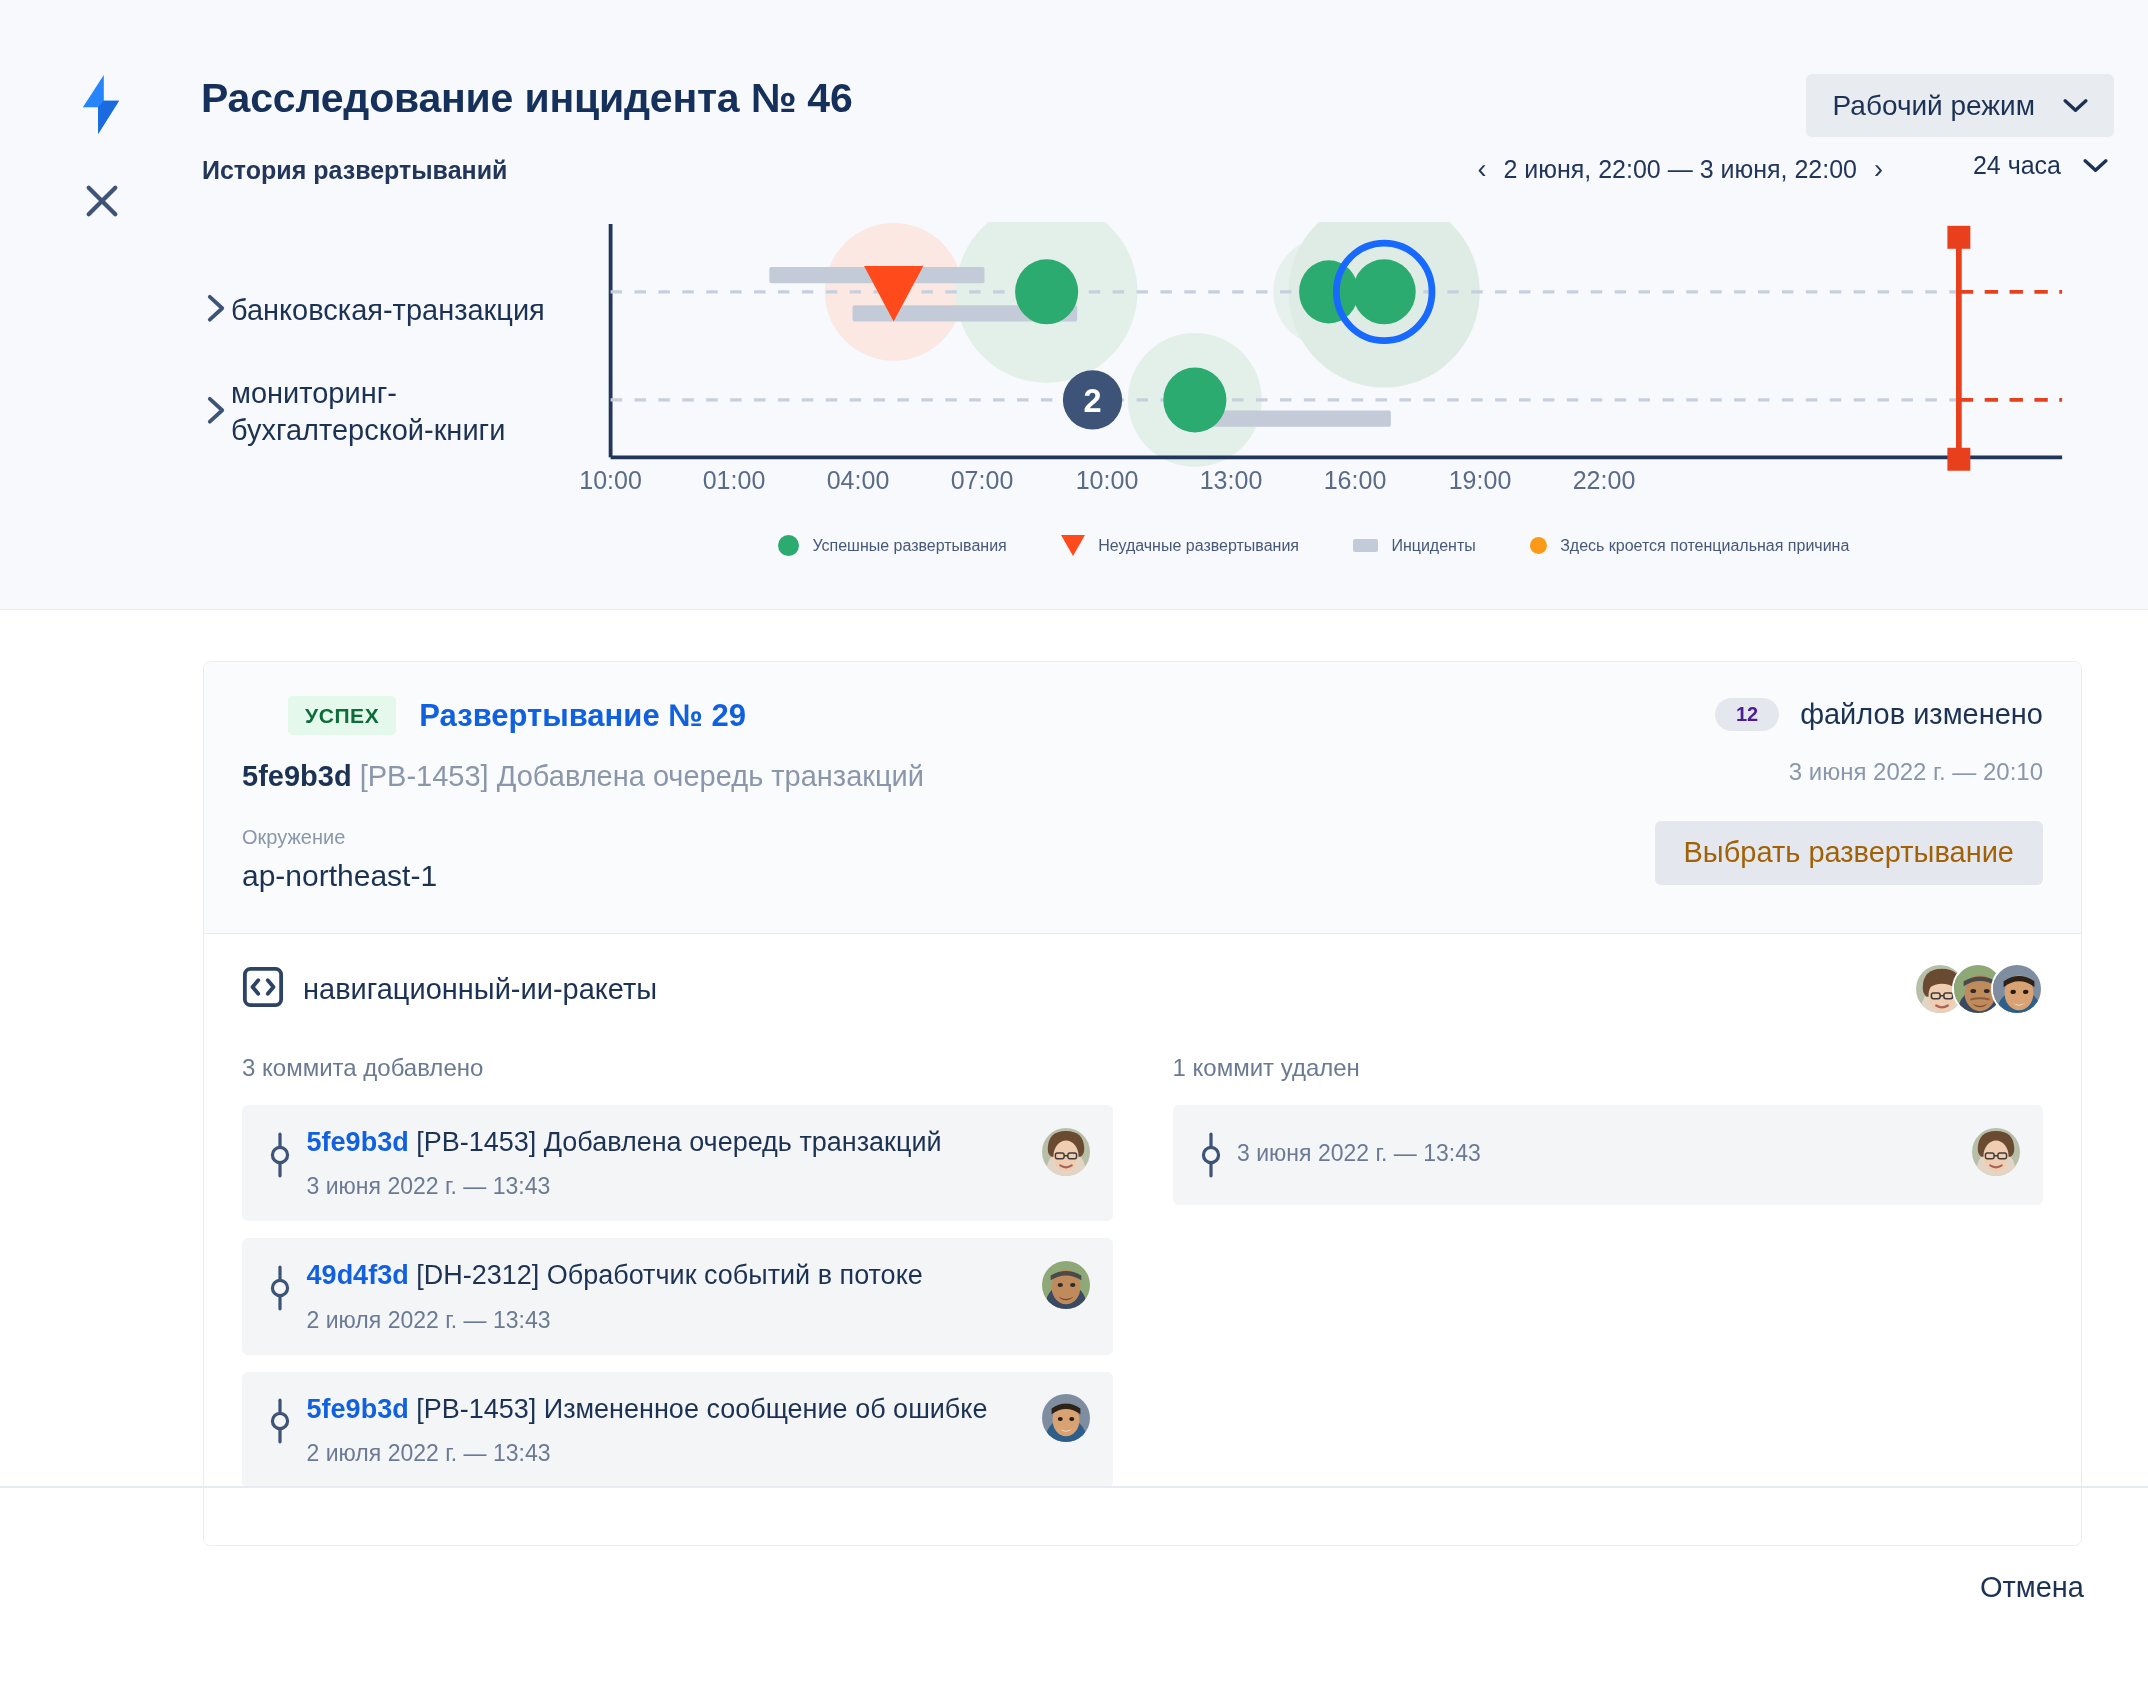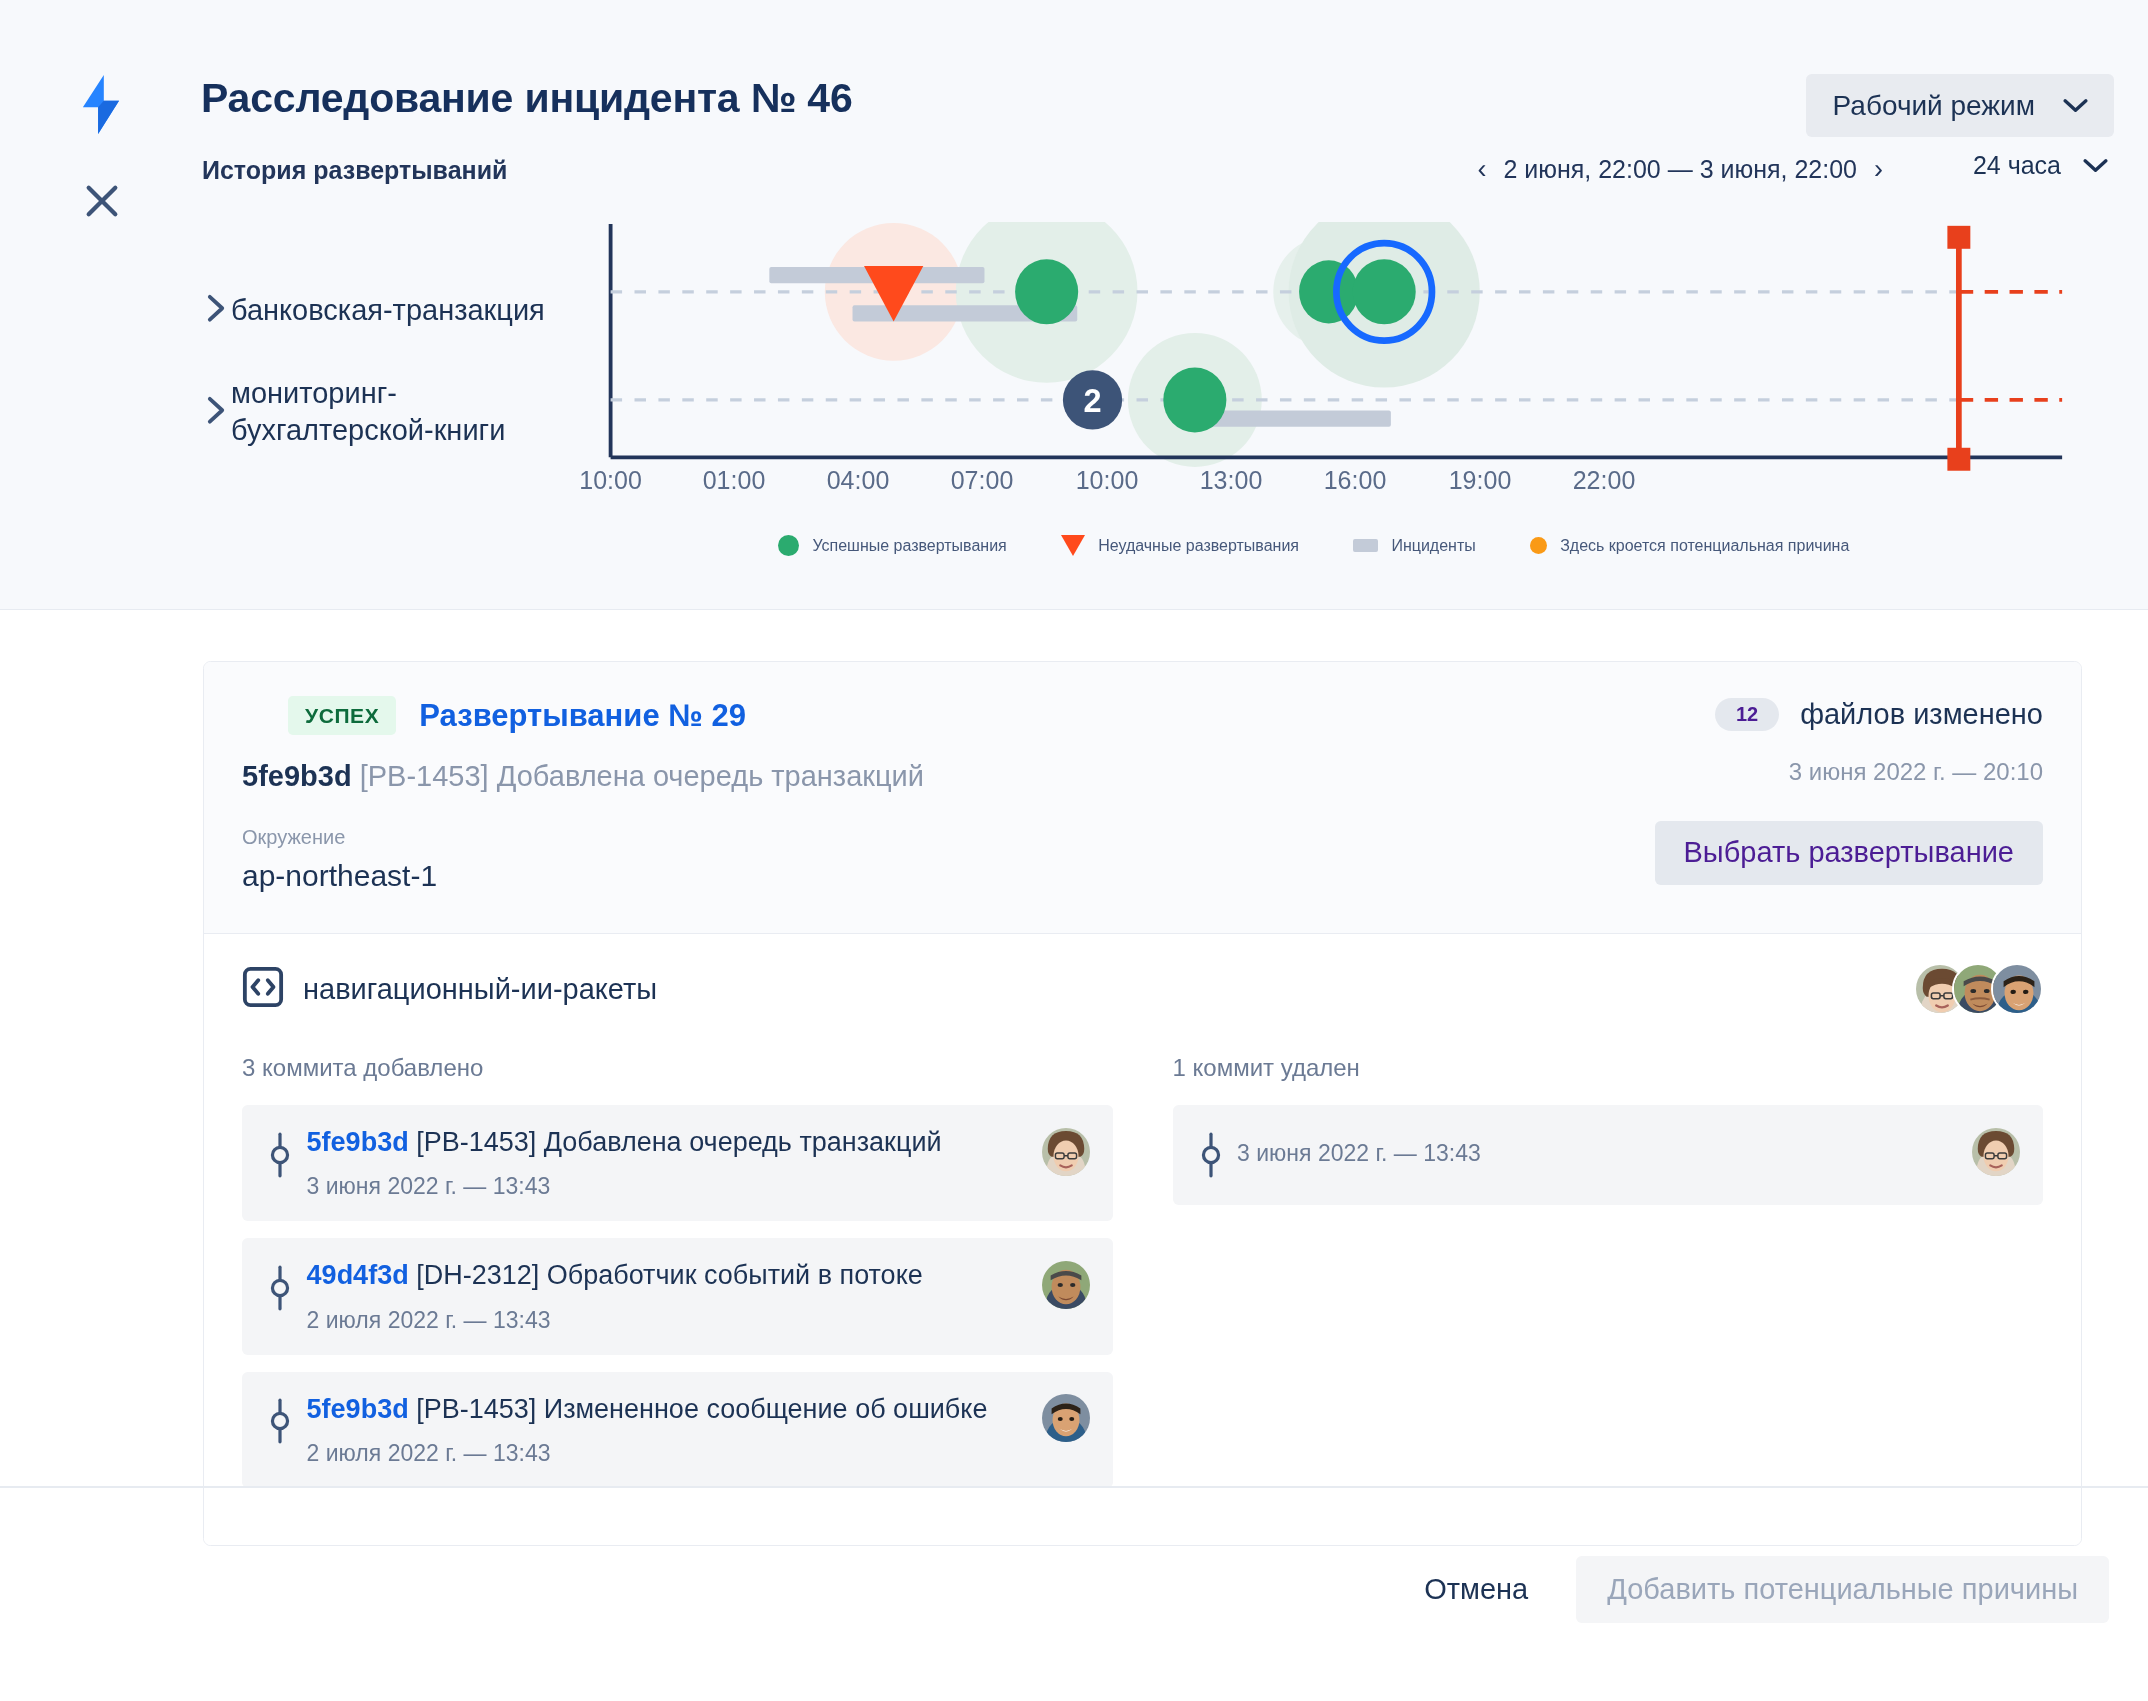--- a/index.html
+++ b/index.html
@@ -110,21 +110,21 @@
   }
   .pill-count {
     background: #e4e8ee; color: #4c1d95; border-radius: 19px;
     font-size: 20px; font-weight: 700; padding: 4.8px 21px;
   }
   .files-text { font-size: 29px; color: #1c3254; white-space: nowrap; }
   .stamp { position: absolute; right: 38px; top: 96px; font-size: 24px; color: #8a96ab; white-space: nowrap; }
   .choose-btn {
     position: absolute; right: 38px; top: 159px;
     background: #e4e8ee; border: none; border-radius: 5.7px;
-    font-family: inherit; font-size: 29px; color: #4c1d95;
+    font-family: inherit; font-size: 29px; color: #a16207;
     padding: 15.3px 29px; cursor: pointer; white-space: nowrap;
   }
 
   .card-body { border-top: 1.9px solid #e9ecf2; background: #ffffff; padding: 32.5px 38px 40px 38px; position: relative; }
   .repo-row { display: flex; align-items: center; gap: 19px; }
   .repo-name { font-size: 29px; color: #1c3254; white-space: nowrap; }
   .avatars { position: absolute; right: 38px; top: 29px; display: flex; }
   .av { width: 52px; height: 52px; border-radius: 50%; border: 2.9px solid #ffffff; margin-left: -13.4px; overflow: hidden; flex:0 0 auto;}
   .av:first-child { margin-left: 0; }
 
@@ -476,17 +476,16 @@
           </div>
         </div>
 
       </div>
     </div>
   </div>
 
   <div class="footer-div"></div>
   <div class="footer">
     <button class="btn-cancel">Отмена</button>
-    <button class="btn-primary">Добавить потенциальные причины</button>
   </div>
 
 </div>
 
 
 </body></html>

